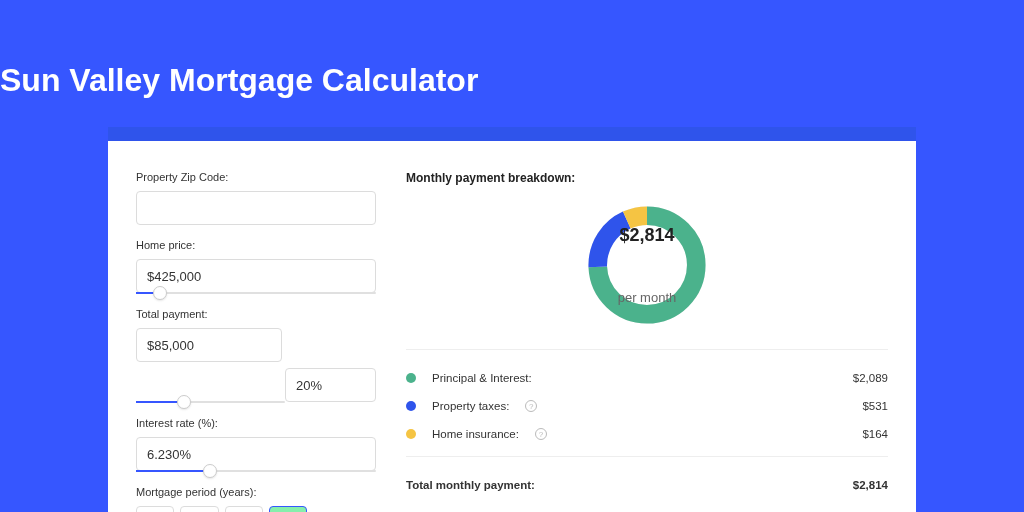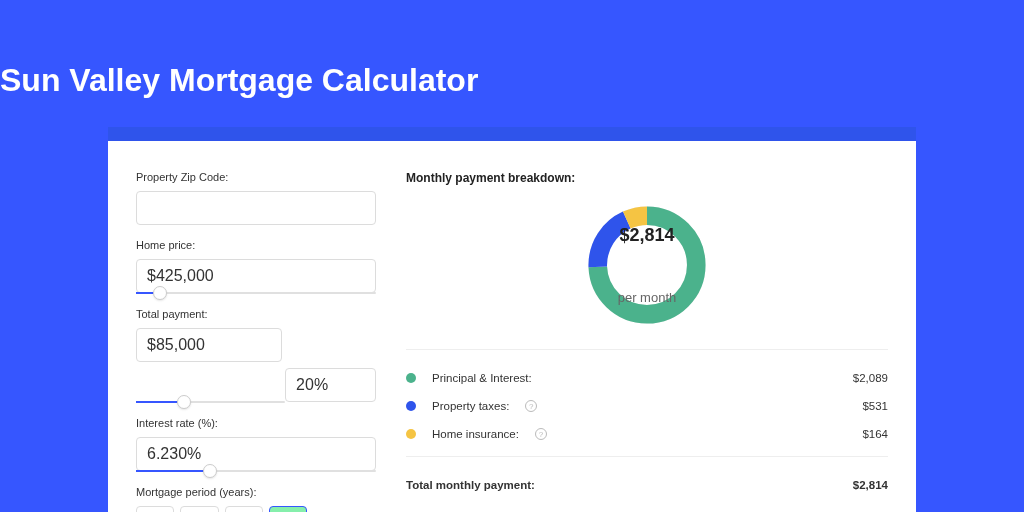--- a/index.html
+++ b/index.html
@@ -39,21 +39,21 @@
     font-size: 11px;
     color: #333;
     margin-bottom: 8px;
     display: block;
   }
   .input {
     width: 100%;
     border: 1px solid #dcdcdc;
     border-radius: 4px;
     padding: 9px 10px;
-    font-size: 16px;
+    font-size: 13px;
     color: #333;
     height: 34px;
   }
   .field { margin-bottom: 14px; position: relative; }
   .slider-track {
     height: 2px;
     background: #e0e0e0;
     position: relative;
     margin-top: -1px;
     border-radius: 2px;

